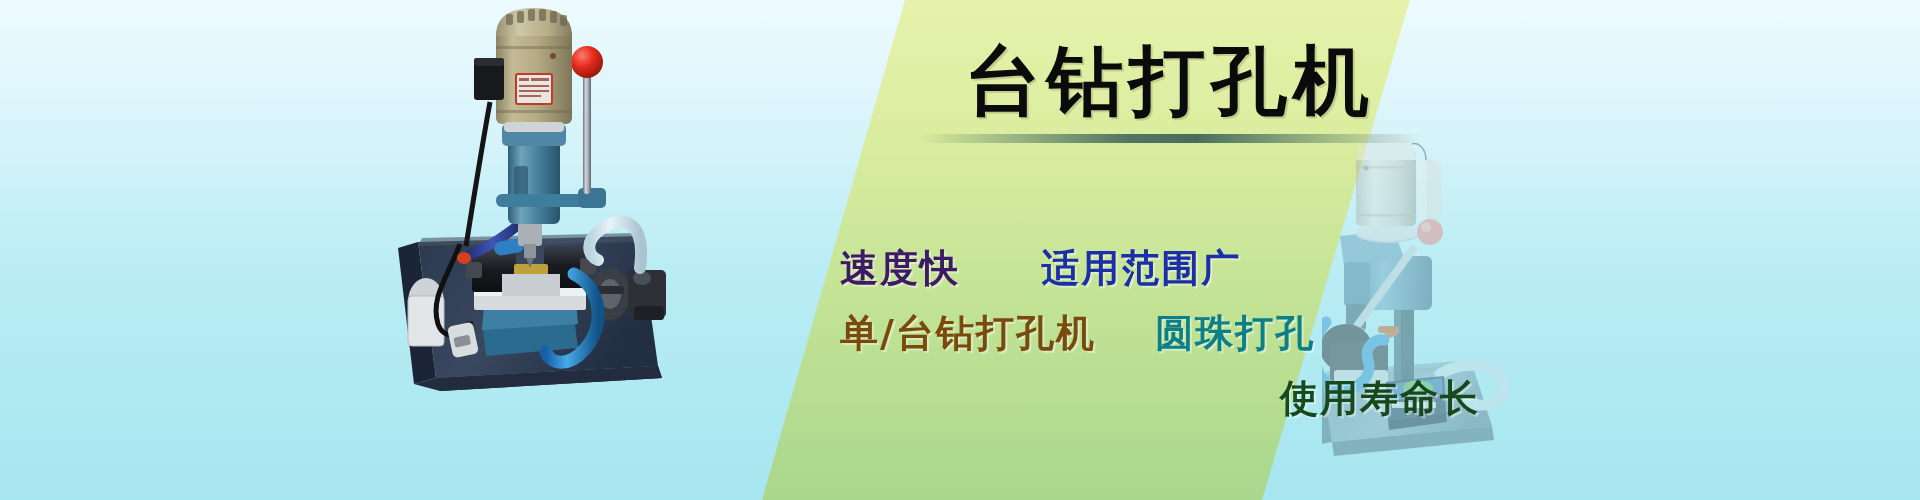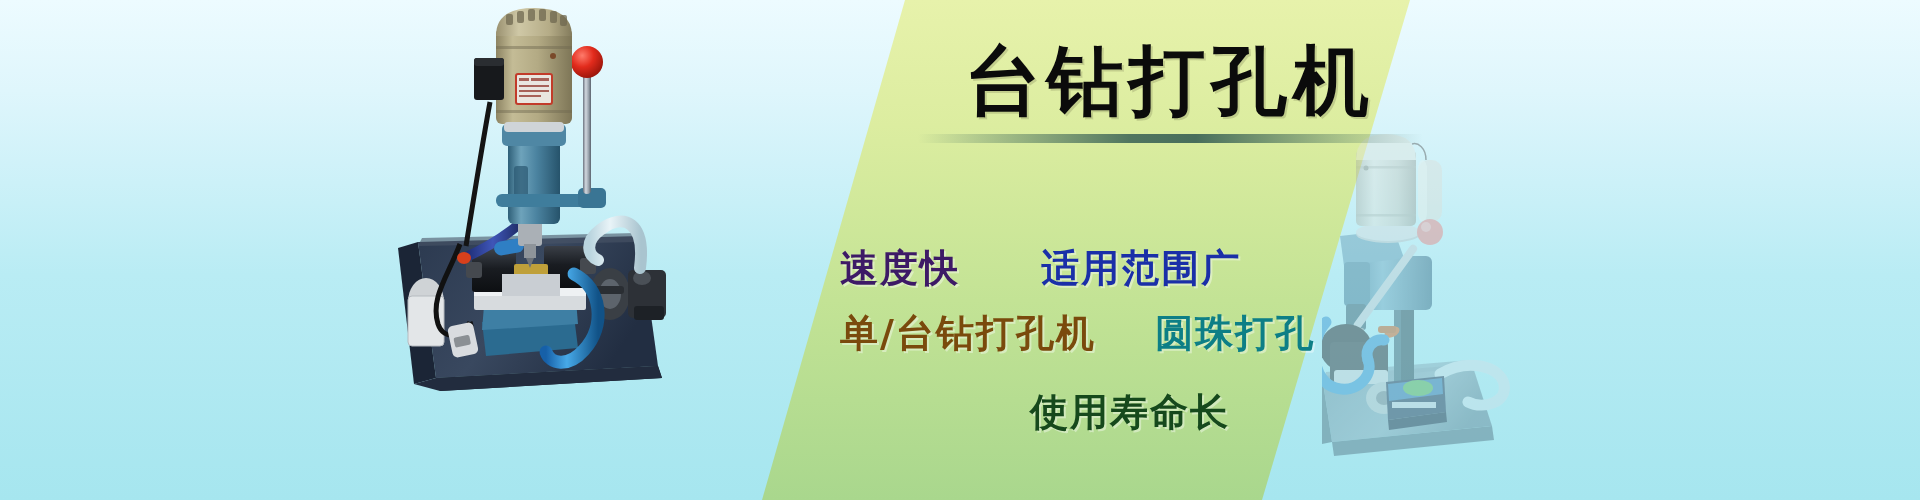--- a/index.html
+++ b/index.html
@@ -46,21 +46,21 @@
   .feat-row {
     position:absolute; width:640px; left:840px;
     font-size:38px; font-weight:bold; letter-spacing:2px;
     font-family:"DejaVu Serif","Liberation Serif",serif;
     white-space:nowrap;
   }
   .feat-row span { display:inline-block; }
   #row0 { top:178px; }
   #row1 { top:243px; }
   #row2 { top:308px; }
-  #row3 { top:387px; }
+  #row3 { top:373px;text-align:right; }
 
   .r0a { color:#0a0a0a; text-shadow:2px 2px 0 rgba(255,255,255,.35); }
   .r0b { color:#d98b06; text-shadow:2px 2px 0 rgba(255,255,255,.40); margin-left:58px; }
   .r1a { color:#3d1a66; text-shadow:2px 2px 0 rgba(255,255,255,.40); }
   .r1b { color:#1a2fa8; text-shadow:2px 2px 0 rgba(255,255,255,.40); margin-left:66px; }
   .r2a { color:#7a4a0c; text-shadow:2px 2px 0 rgba(255,255,255,.40); }
   .r2b { color:#0d7f86; text-shadow:2px 2px 0 rgba(255,255,255,.40); margin-left:44px; }
   .r3a { color:#16491c; text-shadow:2px 2px 0 rgba(255,255,255,.40); margin-left:190px; }
 
   

